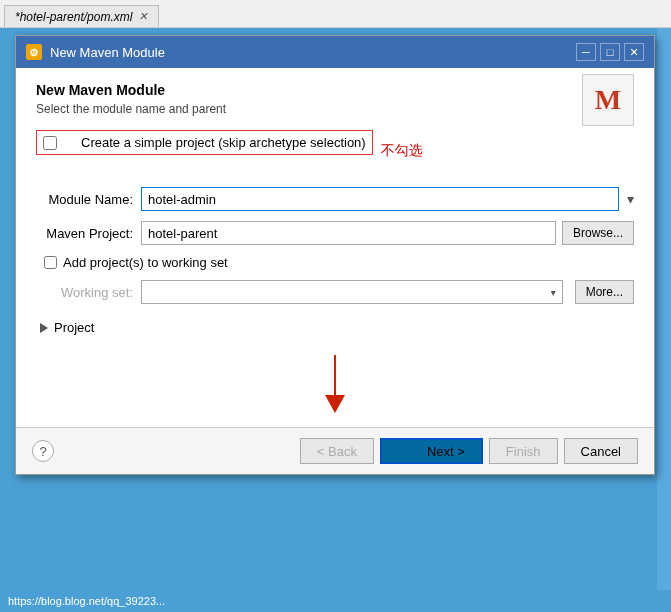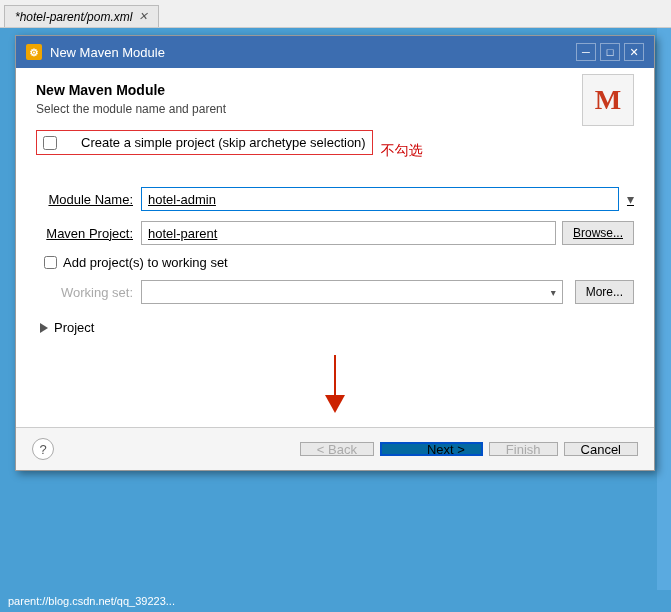--- a/index.html
+++ b/index.html
@@ -158,21 +158,20 @@
       color: #cc0000;
       font-size: 14px;
       margin-left: 8px;
     }
 
     
     .form-row {
       display: flex;
       align-items: center;
       margin-bottom: 10px;
-      text-decoration: underline;
     }
     .form-label {
       width: 105px;
       text-align: right;
       padding-right: 8px;
       font-size: 13px;
       color: #000;
       flex-shrink: 0;
     }
     .form-input-wrap {
@@ -298,21 +297,21 @@
       display: flex;
       align-items: center;
       justify-content: center;
       color: #555;
     }
     .bottom-buttons {
       display: flex;
       gap: 6px;
     }
     .btn {
-      height: 14px;
+      height: 26px;
       padding: 0 16px;
       border: 1px solid #aaa;
       background: #e8e8e8;
       font-size: 13px;
       cursor: pointer;
       display: flex;
       align-items: center;
       color: #000;
     }
     .btn.primary {
@@ -452,14 +451,14 @@
       <button class="btn disabled" disabled="">&lt; Back</button>
       <button class="btn primary">Next &gt;</button>
       <button class="btn disabled" disabled="">Finish</button>
       <button class="btn">Cancel</button>
     </div>
   </div>
 
 </div>
 
 <div class="url-bar">
-  <span class="url-text">parent://blog.csdn.net/qq_39223...</span>
+  <span class="url-text">https://blog.blog.net/qq_39223...</span>
 </div>
 
 </body></html>

